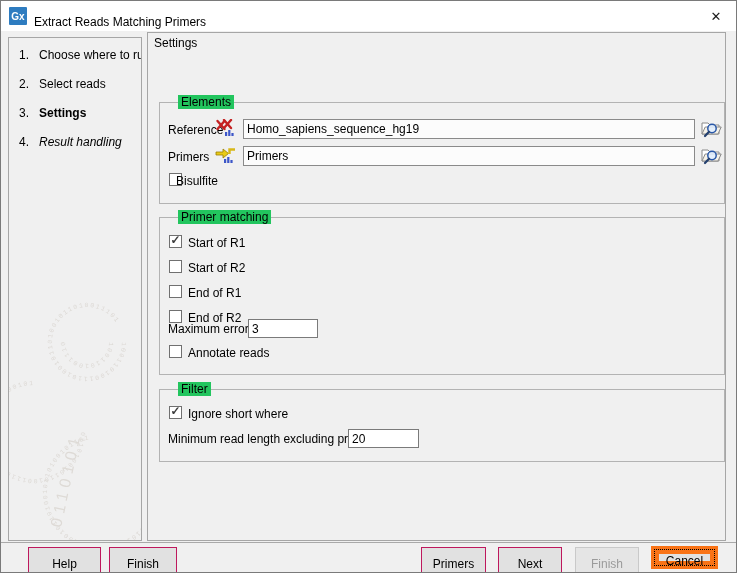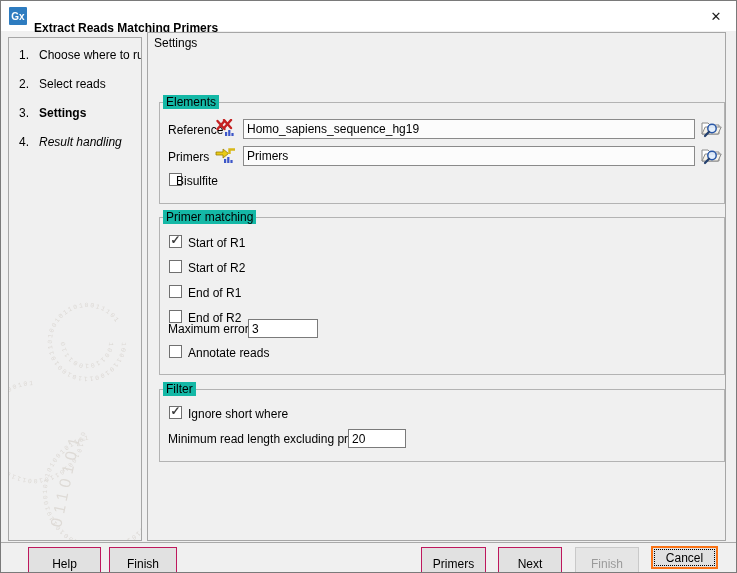--- a/index.html
+++ b/index.html
@@ -6,22 +6,22 @@
   html,body { width:737px; height:573px; }
   body { font-family:"Liberation Sans", sans-serif; font-size:12px; color:#000; }
   .window { position:relative; width:737px; height:573px; background:#f0f0f0;
             border:1px solid #7a7a7a; overflow:hidden; }
 
   
   .titlebar { position:absolute; left:0; top:0; width:735px; height:30px; background:#ffffff; }
   .app-icon { position:absolute; left:8px; top:6px; width:18px; height:18px;
               background:#2e7cc0; color:#fff; font-size:10px; font-weight:bold;
               display:flex; align-items:center; justify-content:center; border-radius:1px; }
-  .title-text { position:absolute; left:33px; top:12px; height:30px; line-height:30px;
-                font-weight:700; font-size:12px; }
+  .title-text { position:absolute; left:33px; top:6px; height:30px; line-height:30px;
+                font-weight:400; font-size:12px; }
   .close-btn { position:absolute; right:0; top:0; width:40px; height:30px;
                display:flex; align-items:center; justify-content:center;
                font-size:13px; color:#1a1a1a; cursor:default; }
 
   
   .sidebar { position:absolute; left:7px; top:36px; width:134px; height:504px;
              background:#f0f0f0; border:1px solid #a6a6a6; overflow:hidden; }
   .steps { list-style:none; position:absolute; left:0; top:0; width:100%; }
   .step { position:absolute; left:0; width:100%; height:14px; }
   .step .num { position:absolute; left:10px; }
@@ -31,21 +31,21 @@
   .step-future .lbl { font-style:italic; }
   .watermark { position:absolute; left:-6px; bottom:-8px; pointer-events:none; opacity:.85; }
 
   
   .mainpanel { position:absolute; left:146px; top:31px; width:579px; height:509px;
                background:#f0f0f0; border:1px solid #a6a6a6; }
   .panel-header { position:absolute; left:6px; top:3px; }
 
   
   .groupbox { position:absolute; left:11px; width:566px; border:1px solid #b3b3b3; }
-  .groupbox .gtitle { position:absolute; top:-8px; left:3px; background:#14b8a6; padding:0 3px; }
+  .groupbox .gtitle { position:absolute; top:-8px; left:18px; background:#22c55e; padding:0 3px; }
   .gb-elements { top:69px;  height:102px; }
   .gb-primer   { top:184px; height:158px; }
   .gb-filter   { top:356px; height:73px;  }
 
   .row-label { position:absolute; white-space:nowrap; }
   .txt { position:absolute; border:1px solid #8a8a8a; background:#fcfcfc; height:20px;
          font-family:"Liberation Sans", sans-serif; font-size:12px; padding:0 3px; color:#000; }
   .txt-small { height:19px; background:#ffffff; border:1px solid #7a7a7a; }
   .icon16 { position:absolute; width:22px; height:18px; }
   .browse { position:absolute; width:24px; height:20px; background:transparent; border:none; }
@@ -69,32 +69,32 @@
   .cb-pm1 { left:9px; top:42px; } .pm1-lbl { left:28px; top:43px; }
   .cb-pm2 { left:9px; top:67px; } .pm2-lbl { left:28px; top:68px; }
   .cb-pm3 { left:9px; top:92px; } .pm3-lbl { left:28px; top:93px; }
   .maxerr-label { left:8px; top:104px; }
   .maxerr-field { left:88px; top:101px; width:70px; }
   .cb-annot { left:9px; top:127px; } .cb-annot-lbl { left:28px; top:128px; }
 
   
   .cb-ignore { left:9px; top:16px; } .cb-ignore-lbl { left:28px; top:17px; }
   .minlen-label { left:8px; top:42px; }
-  .minlen-field { left:188px; top:39px; width:58px; }
+  .minlen-field { left:188px; top:39px; width:71px; }
 
   
   .footer-sep { position:absolute; left:0; top:541px; width:735px; height:1px; background:#a9a9a9; }
   .btn { position:absolute; top:546px; height:33px; background:#e1e1e1; border:1px solid #be185d;
          font-family:"Liberation Sans", sans-serif; font-size:12px; color:#000; padding:0; }
   .btn-help { left:27px;  width:73px; }
   .btn-reset{ left:108px; width:68px; }
   .btn-prev { left:420px; width:65px; }
   .btn-next { left:497px; width:64px; }
   .btn-finish { left:574px; width:64px; color:#9b9b9b; border-color:#c9c9c9; background:#e5e5e5; }
-  .btn-cancel { left:650px; top:545px; width:67px; height:23px; border:2px solid #f97316;
+  .btn-cancel { left:650px; top:545px; width:67px; height:23px; border:8px solid #f97316;
                 outline:1px dotted #000; outline-offset:-4px; }
 </style>
 </head>
 <body>
 
 <div class="window">
 
   <div class="titlebar">
     <div class="app-icon">Gx</div>
     <div class="title-text">Extract Reads Matching Primers</div>

